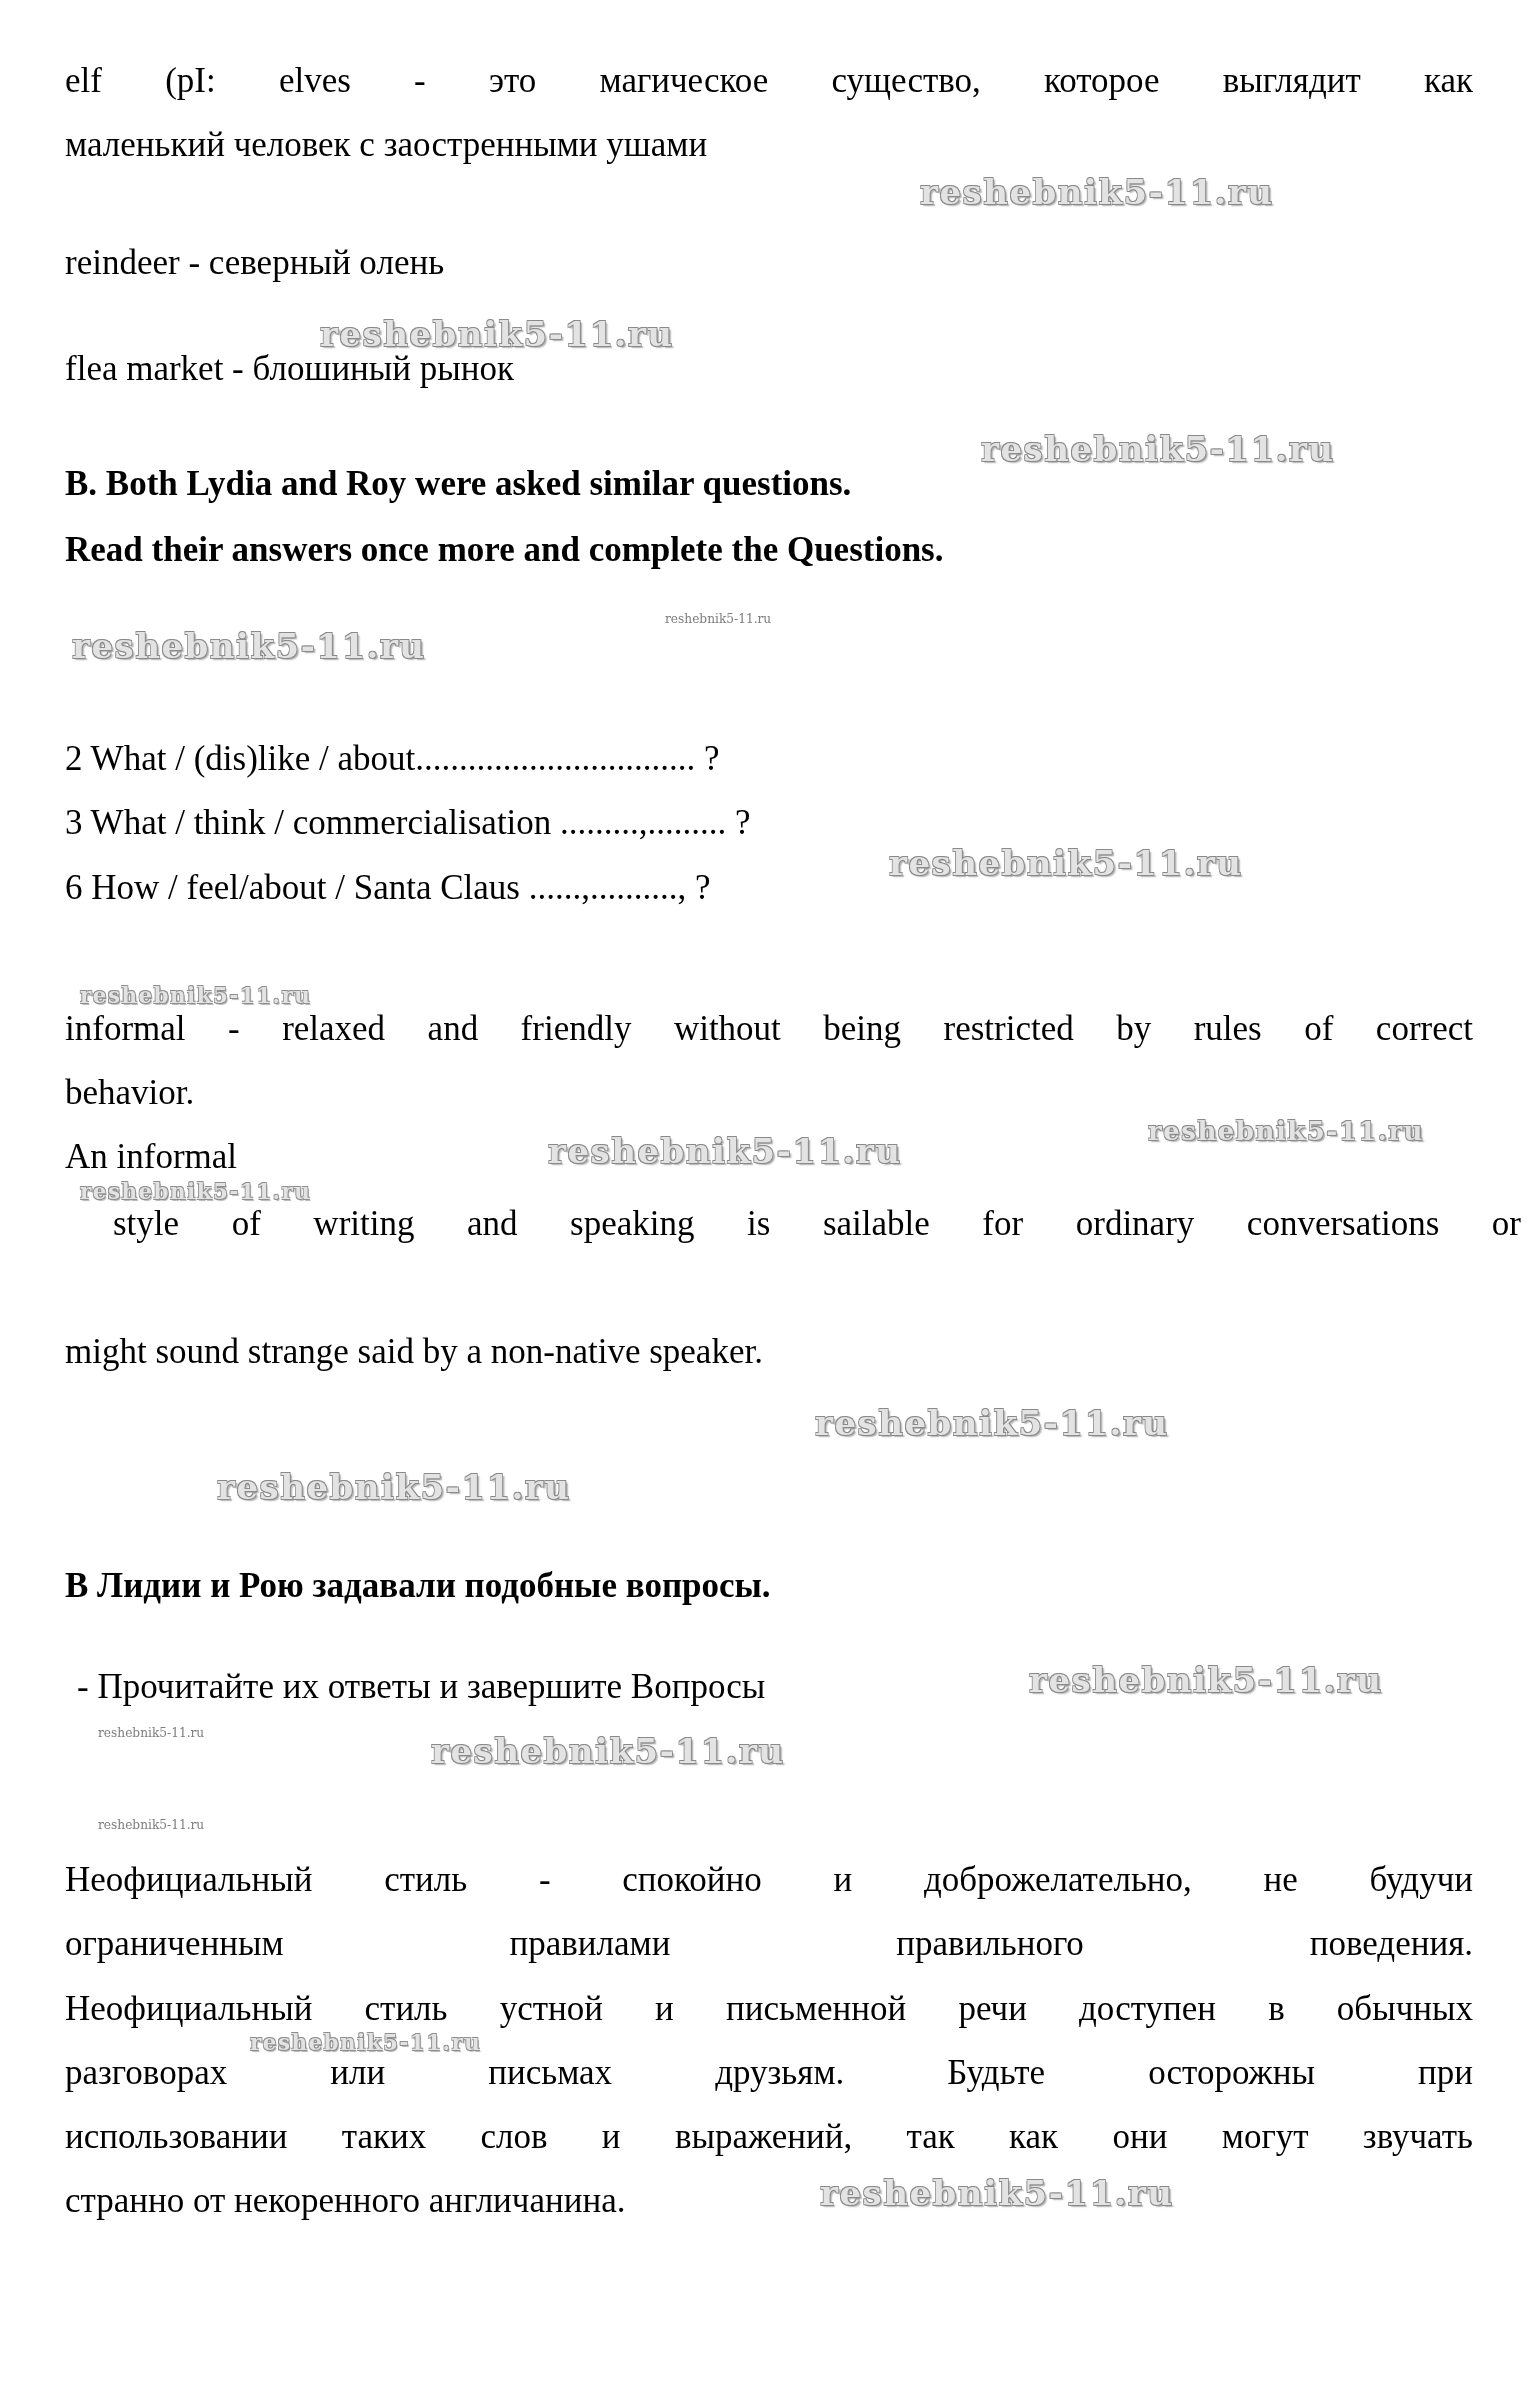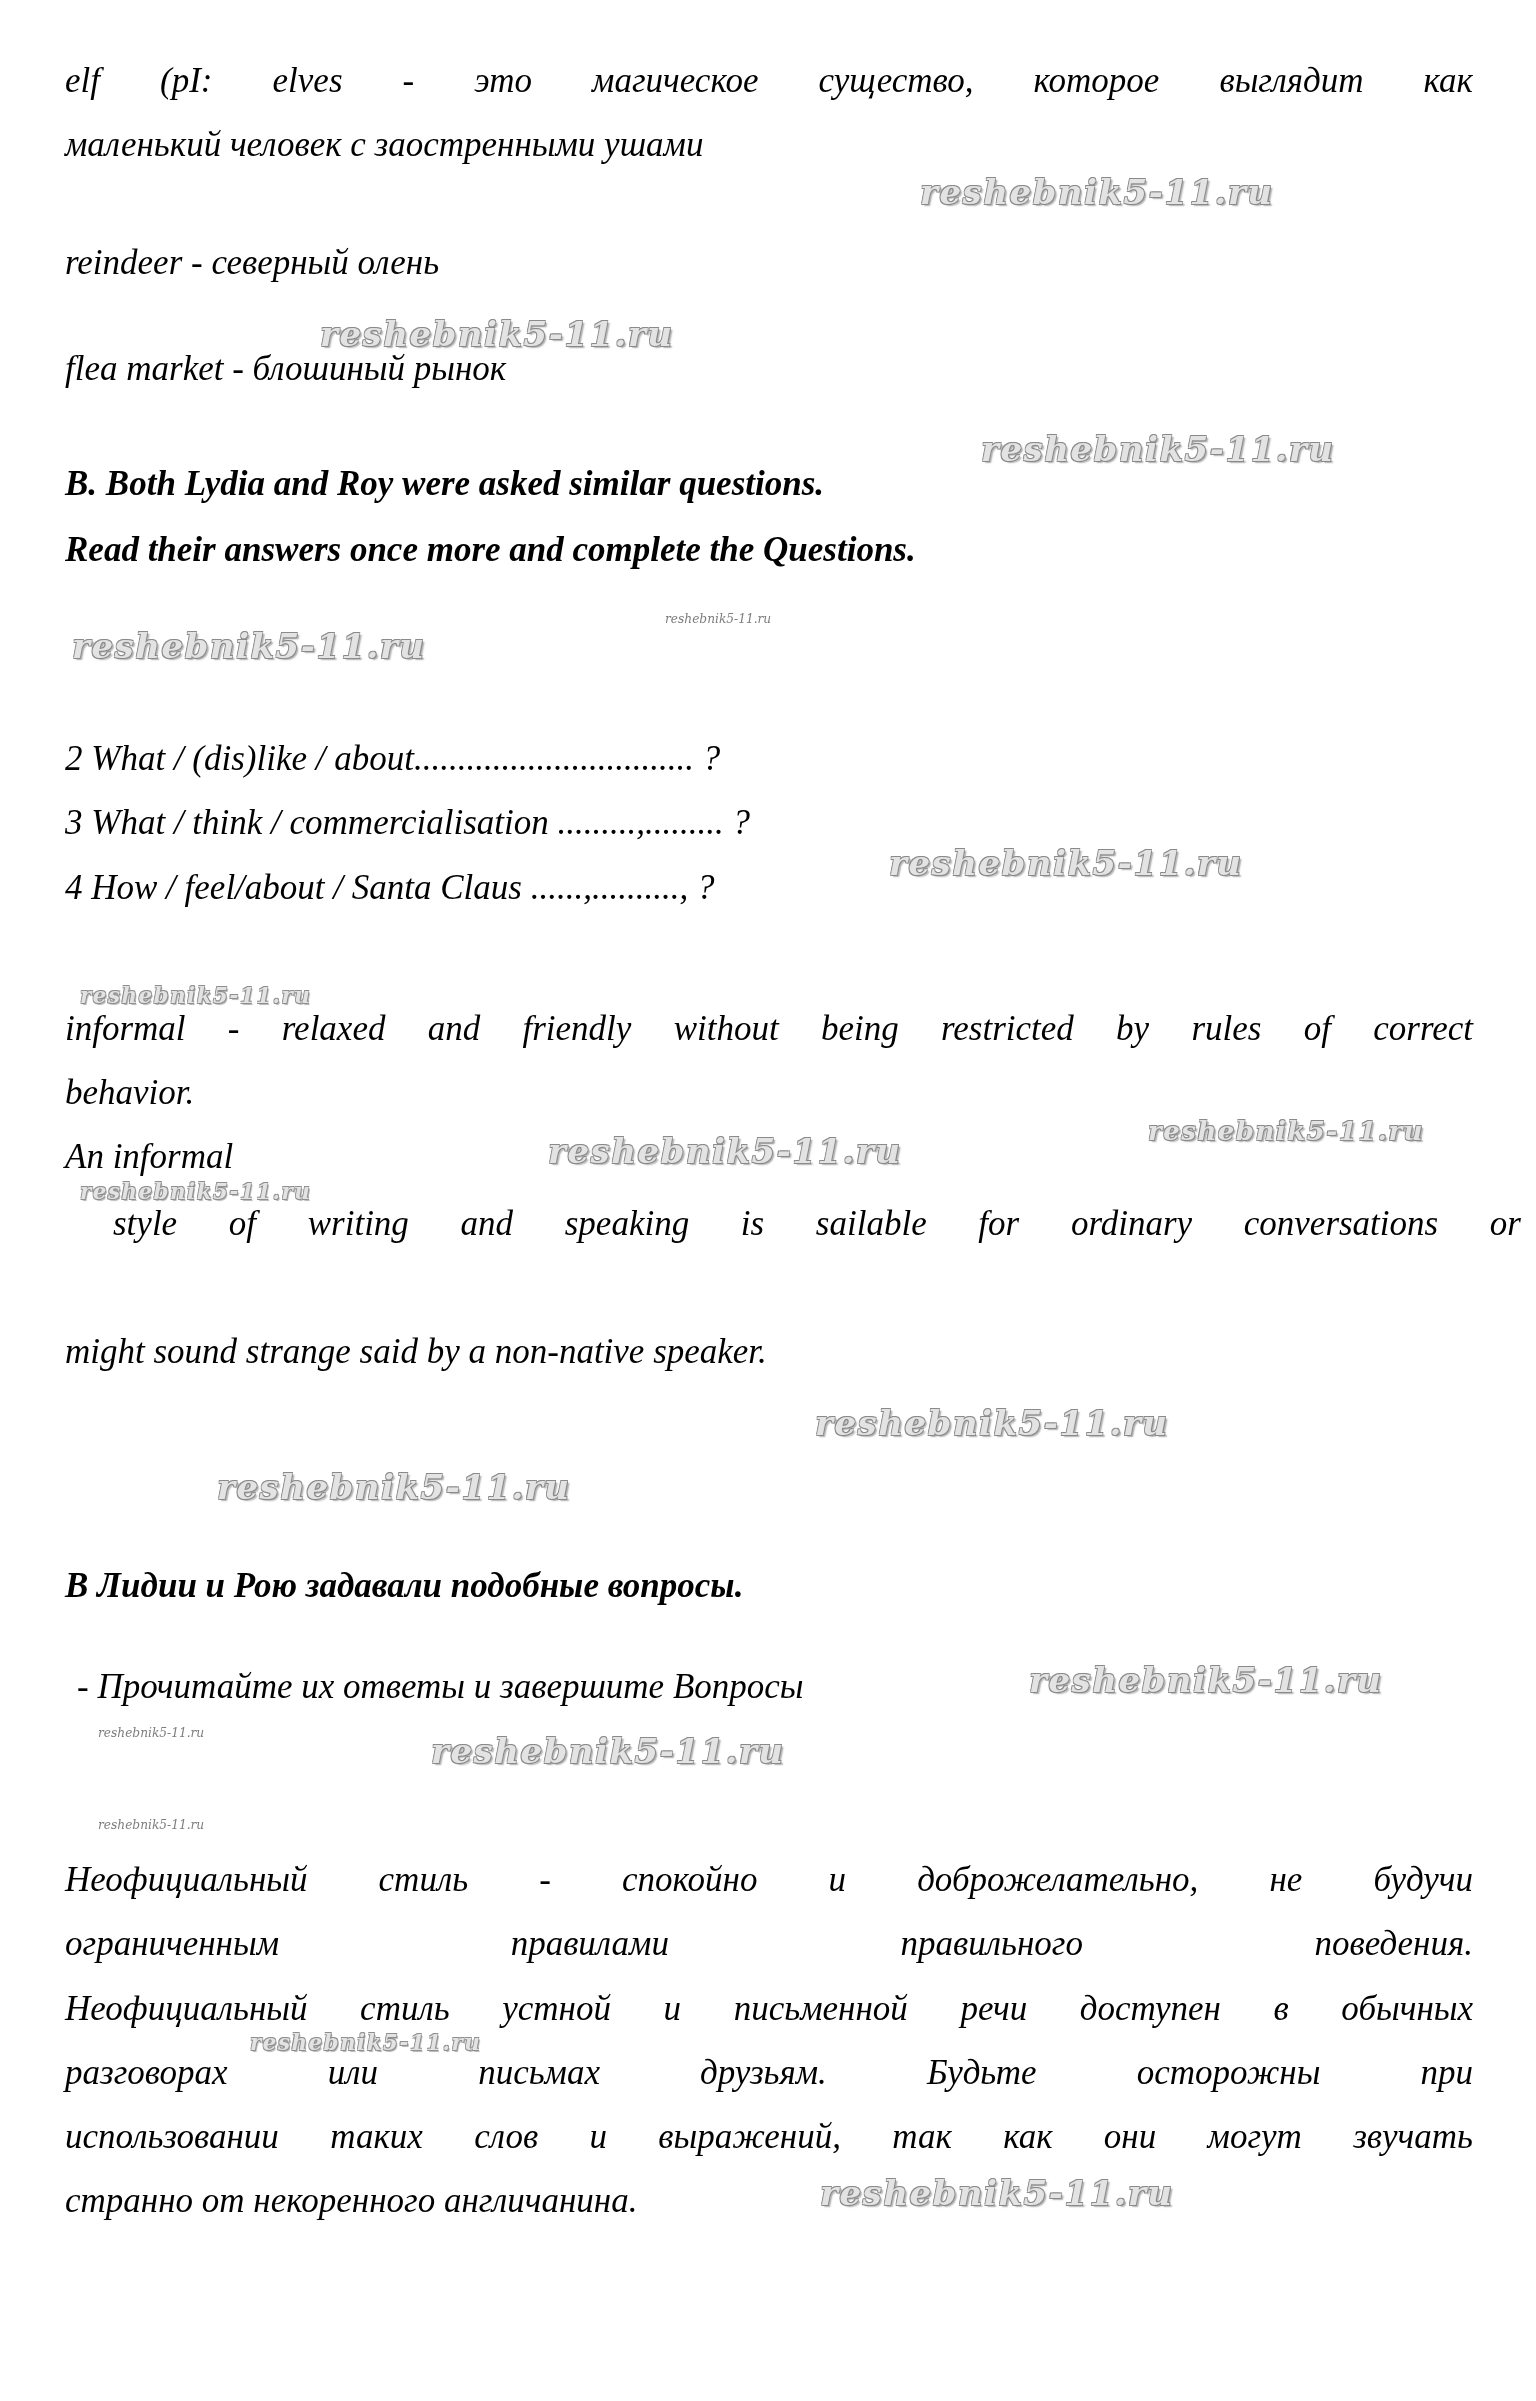--- a/index.html
+++ b/index.html
@@ -5,21 +5,20 @@
   * { margin:0; padding:0; box-sizing:border-box; }
   html,body { background:#ffffff; }
   .page {
     position:relative;
     width:1536px;
     height:2401px;
     background:#ffffff;
     font-family:"Liberation Serif", serif;
     color:#000000;
     overflow:hidden;
-    font-style:italic;
   }
   .line {
     position:absolute;
     font-size:35px;
     line-height:1.15;
     white-space:nowrap;
   }
   
   .jl {
     width:1408px;
@@ -82,21 +81,21 @@
 
   <div class="line b" style="left:65px; top:464px;">B. Both Lydia and Roy were asked similar questions.</div>
   <div class="line b" style="left:65px; top:530px;">Read their answers once more and complete the Questions.</div>
 
   <div class="wm wm-xs" style="left:665px; top:612px;">reshebnik5-11.ru</div>
   <div class="wm wm-lg" style="left:72px; top:626px;">reshebnik5-11.ru</div>
 
   <div class="line" style="left:65px; top:739px;">2 What / (dis)like / about................................ ?</div>
   <div class="line" style="left:65px; top:803px;">3 What / think / commercialisation .........,......... ?</div>
   <div class="wm wm-lg" style="left:889px; top:843px;">reshebnik5-11.ru</div>
-  <div class="line" style="left:65px; top:868px;">4 How / feel/about / Santa Claus ......,.........., ?</div>
+  <div class="line" style="left:65px; top:868px;">6 How / feel/about / Santa Claus ......,.........., ?</div>
 
   <div class="wm wm-sm" style="left:80px; top:983px;">reshebnik5-11.ru</div>
 
   <div class="line jl" style="left:65px; top:1009px;">informal - relaxed and friendly without being restricted by rules of correct</div>
   <div class="line" style="left:65px; top:1073px;">behavior.</div>
 
   <div class="wm wm-md" style="left:1148px; top:1116px;">reshebnik5-11.ru</div>
   <div class="line" style="left:65px; top:1137px;">An informal</div>
   <div class="wm wm-lg" style="left:548px; top:1131px;">reshebnik5-11.ru</div>
   <div class="wm wm-sm" style="left:80px; top:1179px;">reshebnik5-11.ru</div>

